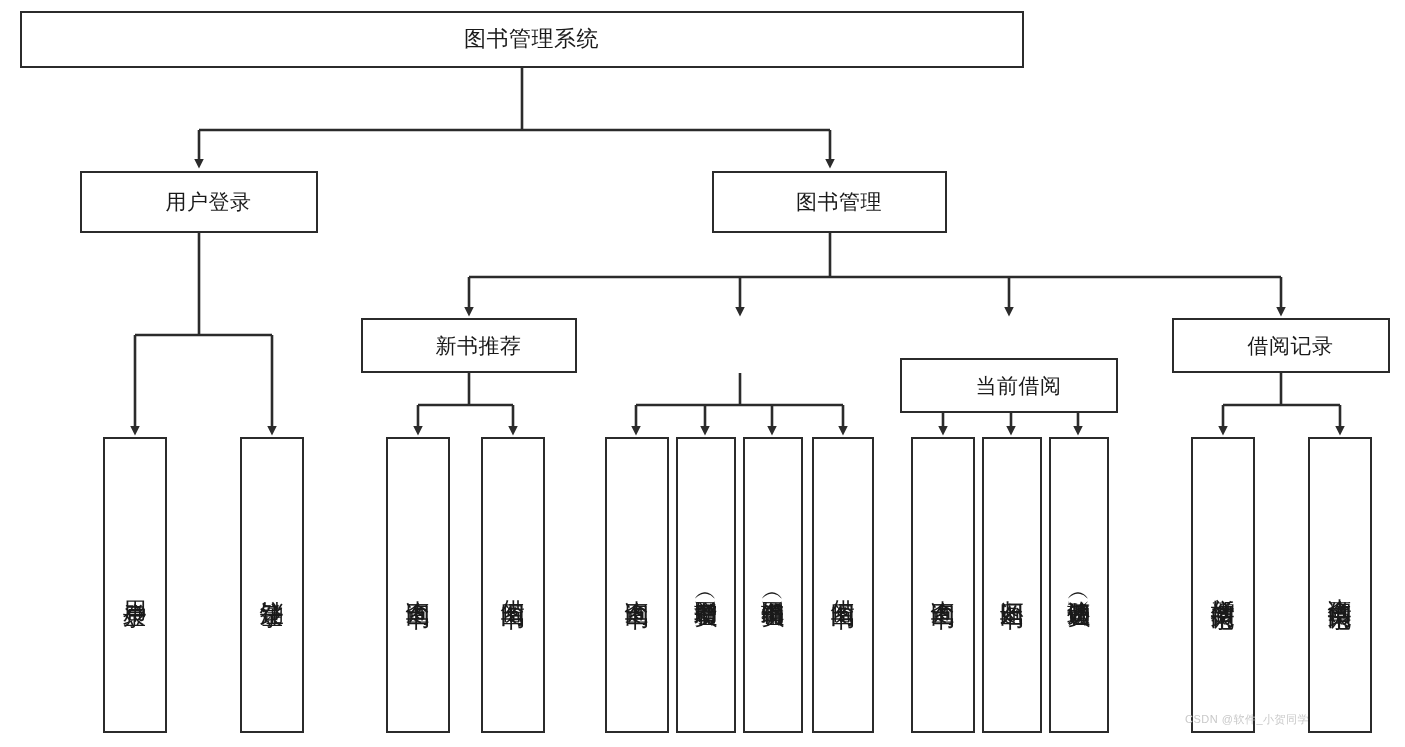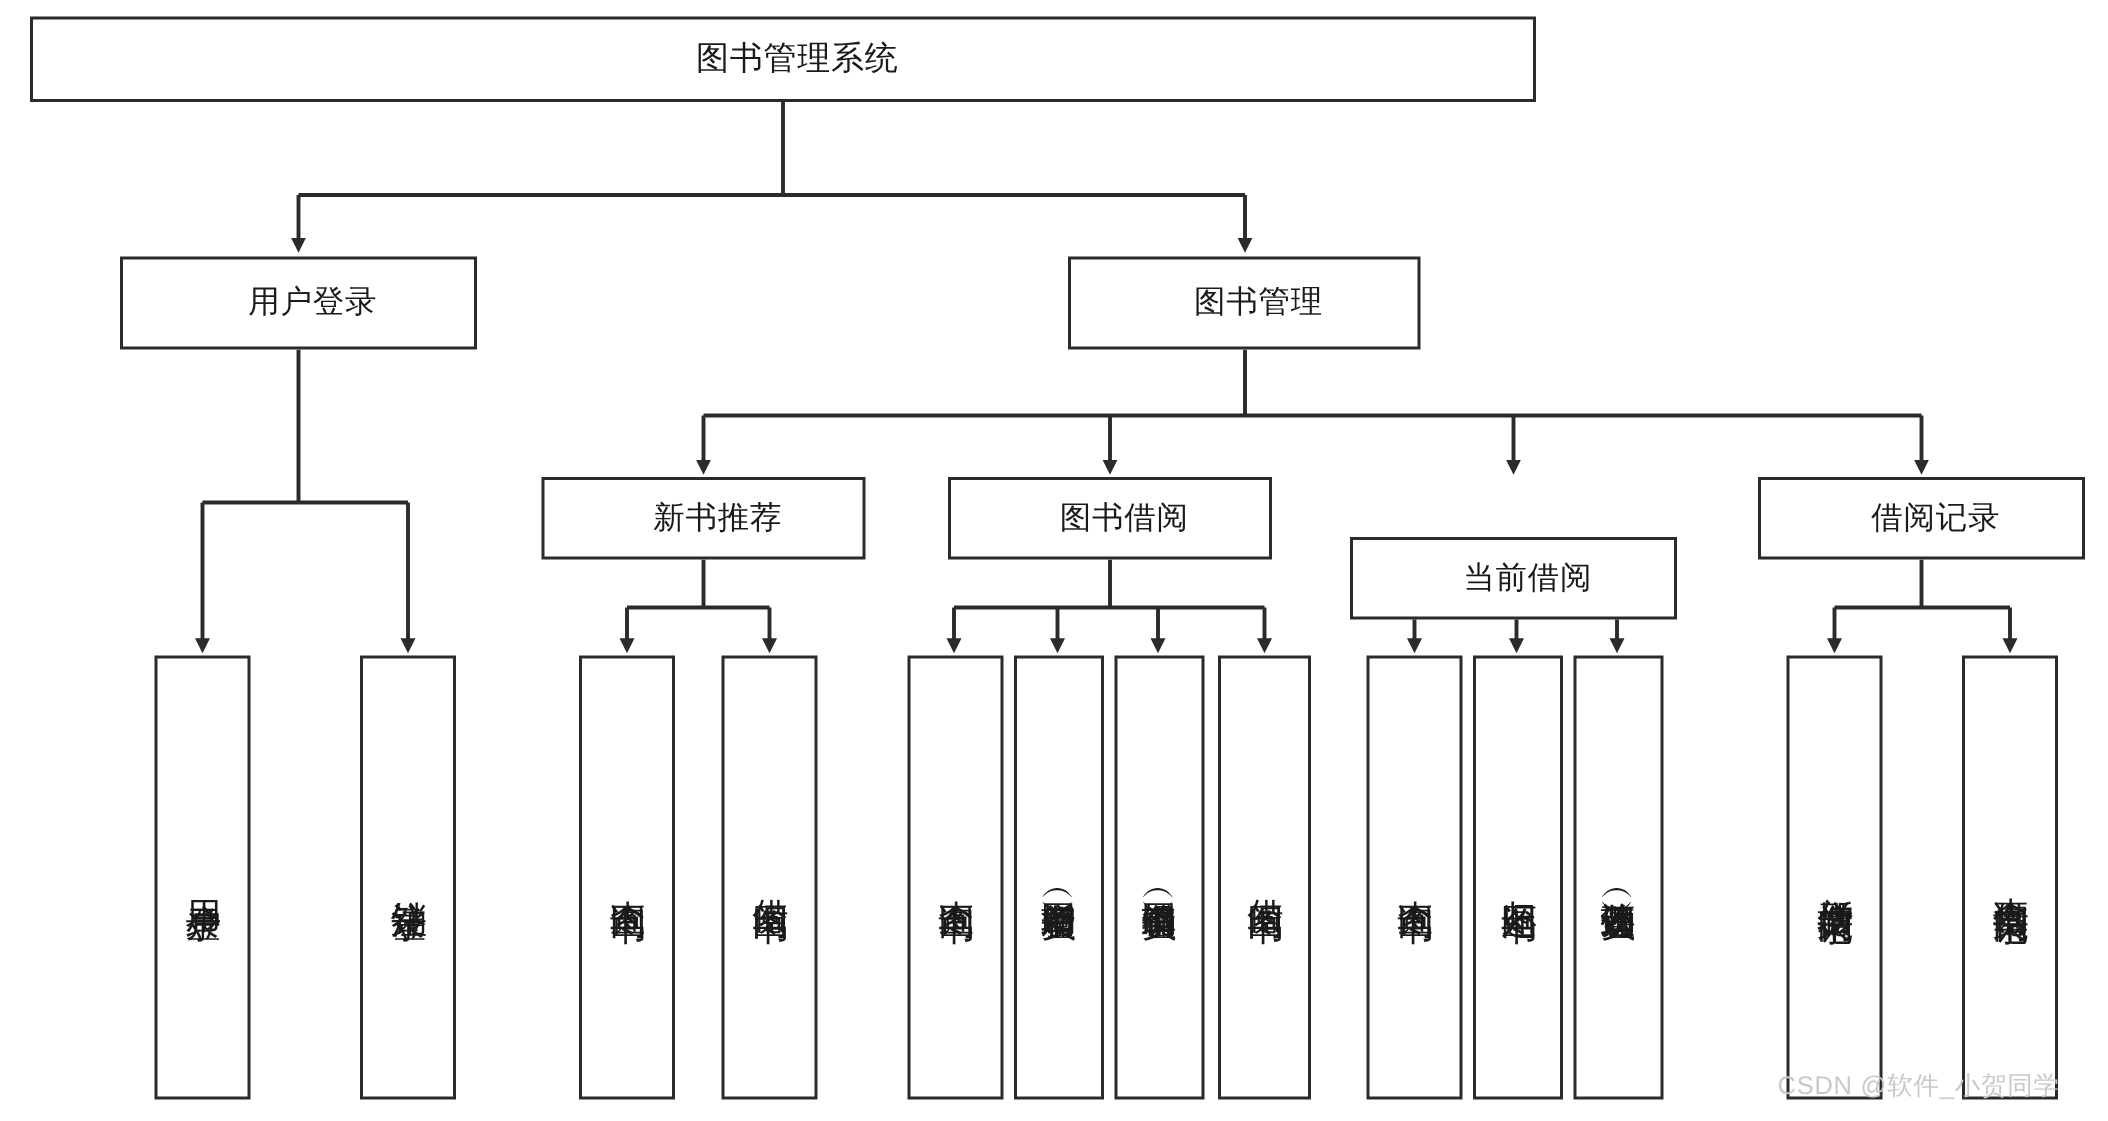--- a/index.html
+++ b/index.html
@@ -61,21 +61,21 @@
     white-space:nowrap;
   }
   .node.vert.tight .node-label{
     font-size:23px;
     letter-spacing:0.5px;
   }
   .watermark{
     position:absolute;
     left:1185px;
     top:712px;
-    font-size:17px;
+    font-size:11px;
     color:#c9c9c9;
     letter-spacing:0.5px;
     white-space:nowrap;
     z-index:5;
     font-family:"Liberation Sans","DejaVu Sans",sans-serif;
   }
 </style>
 </head>
 <body>
 
@@ -138,23 +138,20 @@
   <div class="node horiz" style="left:80px;top:171px;width:238px;height:62px;">
     <span class="node-label">用户登录</span>
   </div>
   <div class="node horiz" style="left:361px;top:318px;width:216px;height:55px;">
     <span class="node-label">新书推荐</span>
   </div>
 
   <div class="node horiz" style="left:712px;top:171px;width:235px;height:62px;">
     <span class="node-label">图书管理</span>
   </div>
-  <div class="node horiz" style="left:632px;top:318px;width:216px;height:55px;">
-    <span class="node-label">图书借阅</span>
-  </div>
   <div class="node horiz" style="left:900px;top:318px;width:218px;height:55px;margin-top:40px;">
     <span class="node-label">当前借阅</span>
   </div>
   <div class="node horiz" style="left:1172px;top:318px;width:218px;height:55px;">
     <span class="node-label">借阅记录</span>
   </div>
 
   <div class="node vert" style="left:103px;top:437px;width:64px;height:296px;">
     <span class="node-label">用户登录</span>
   </div>

